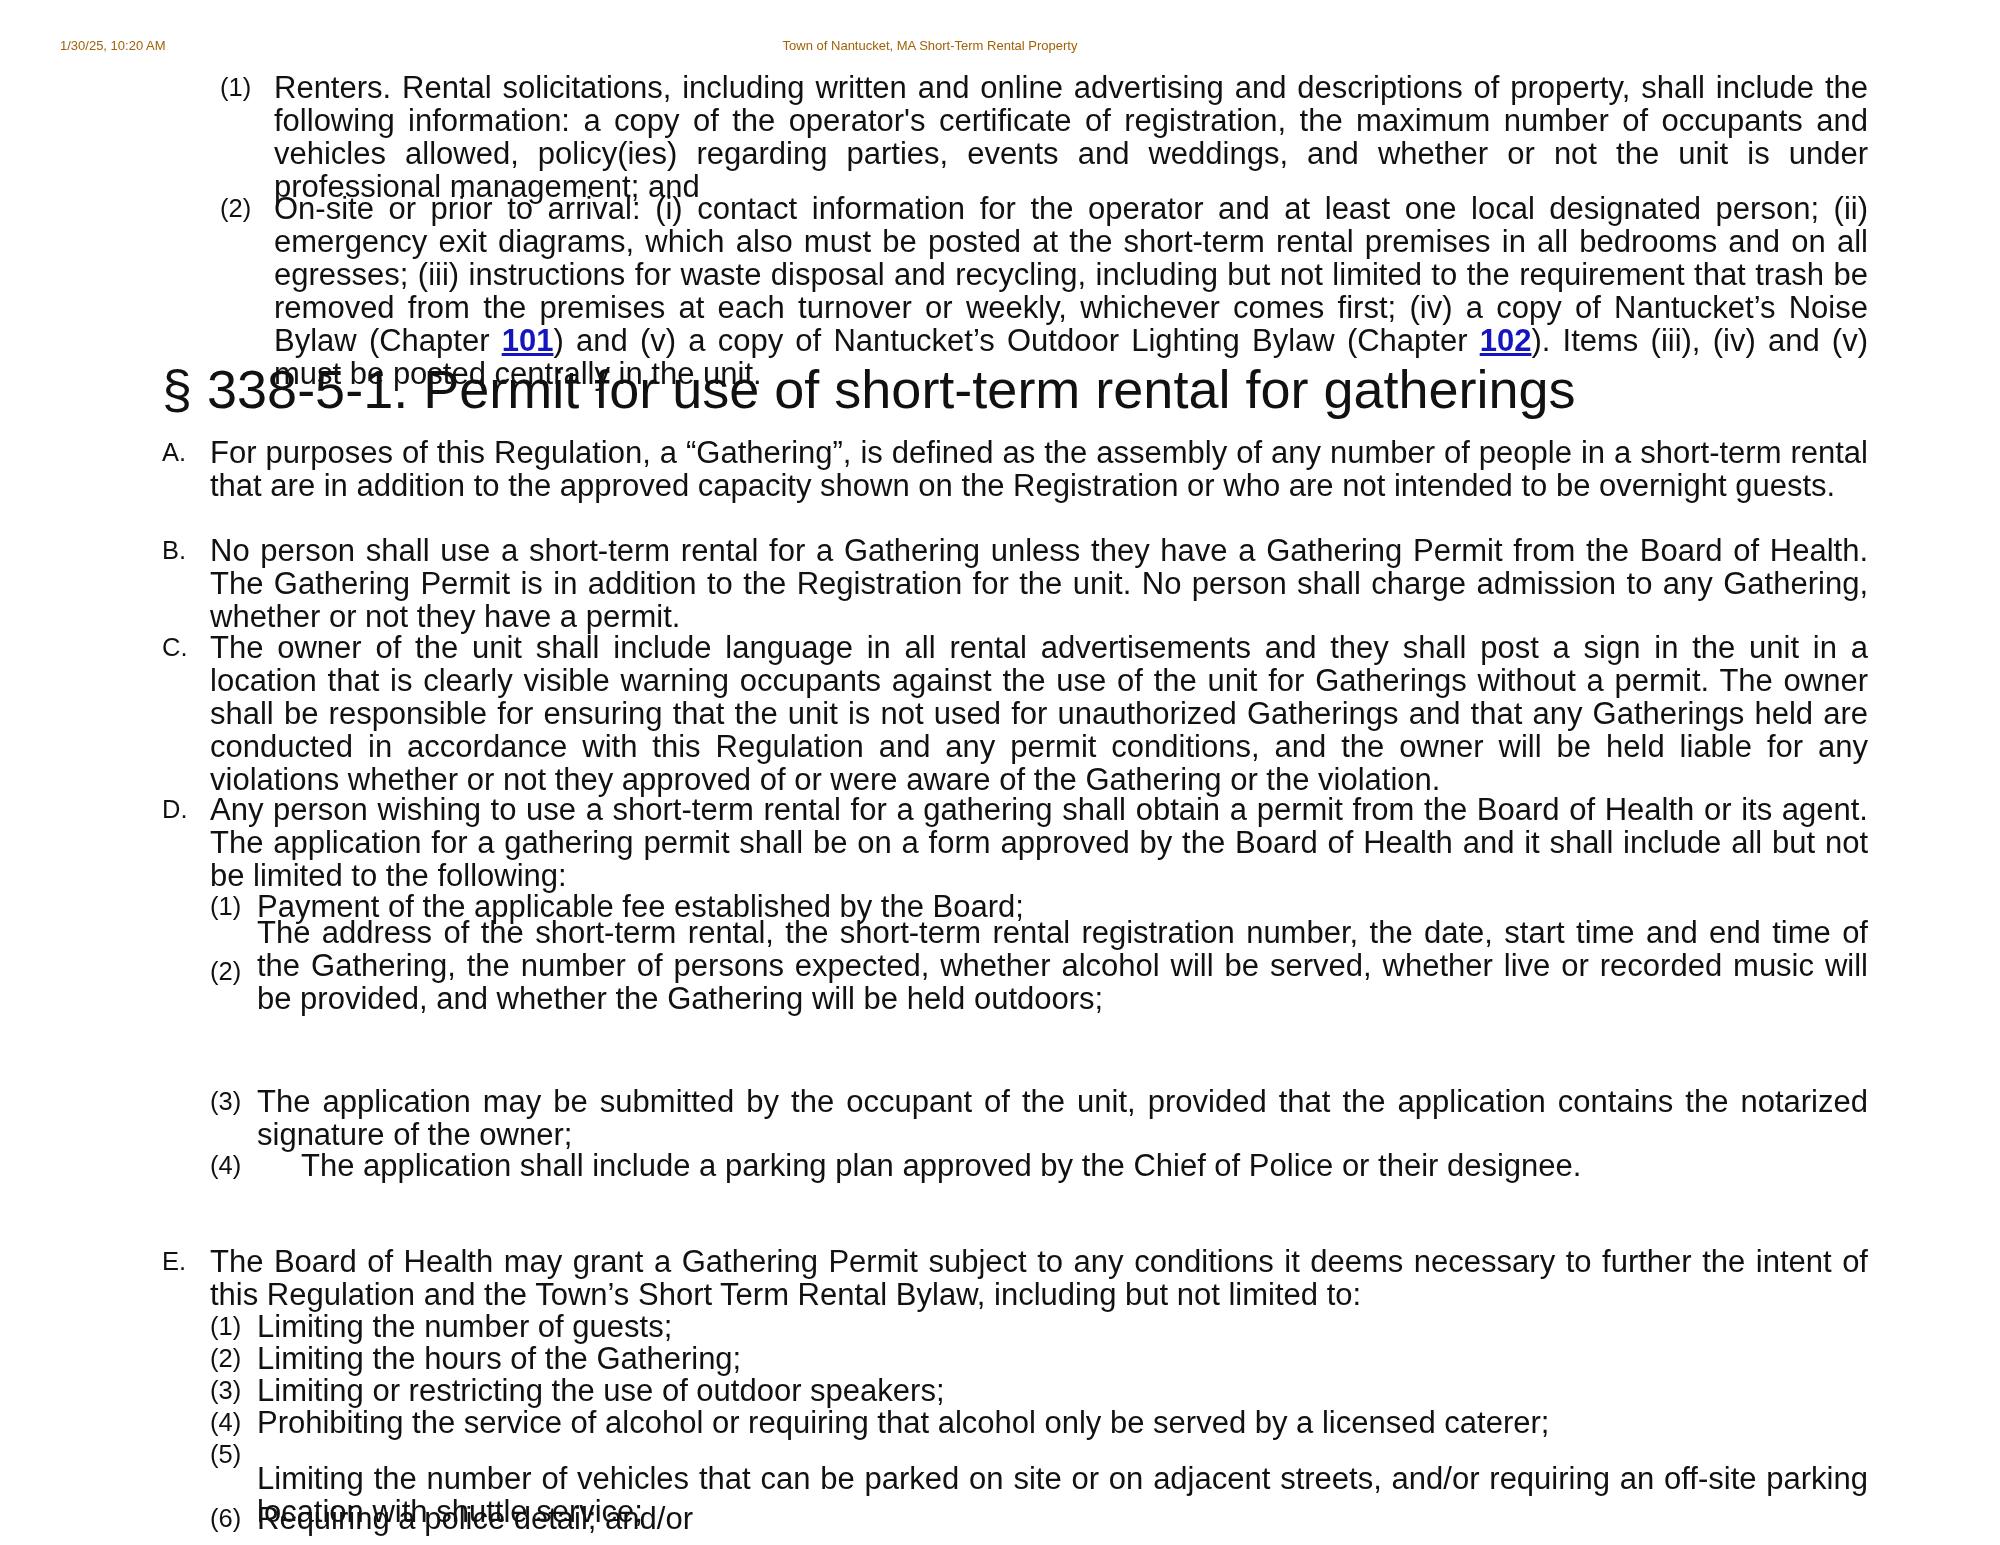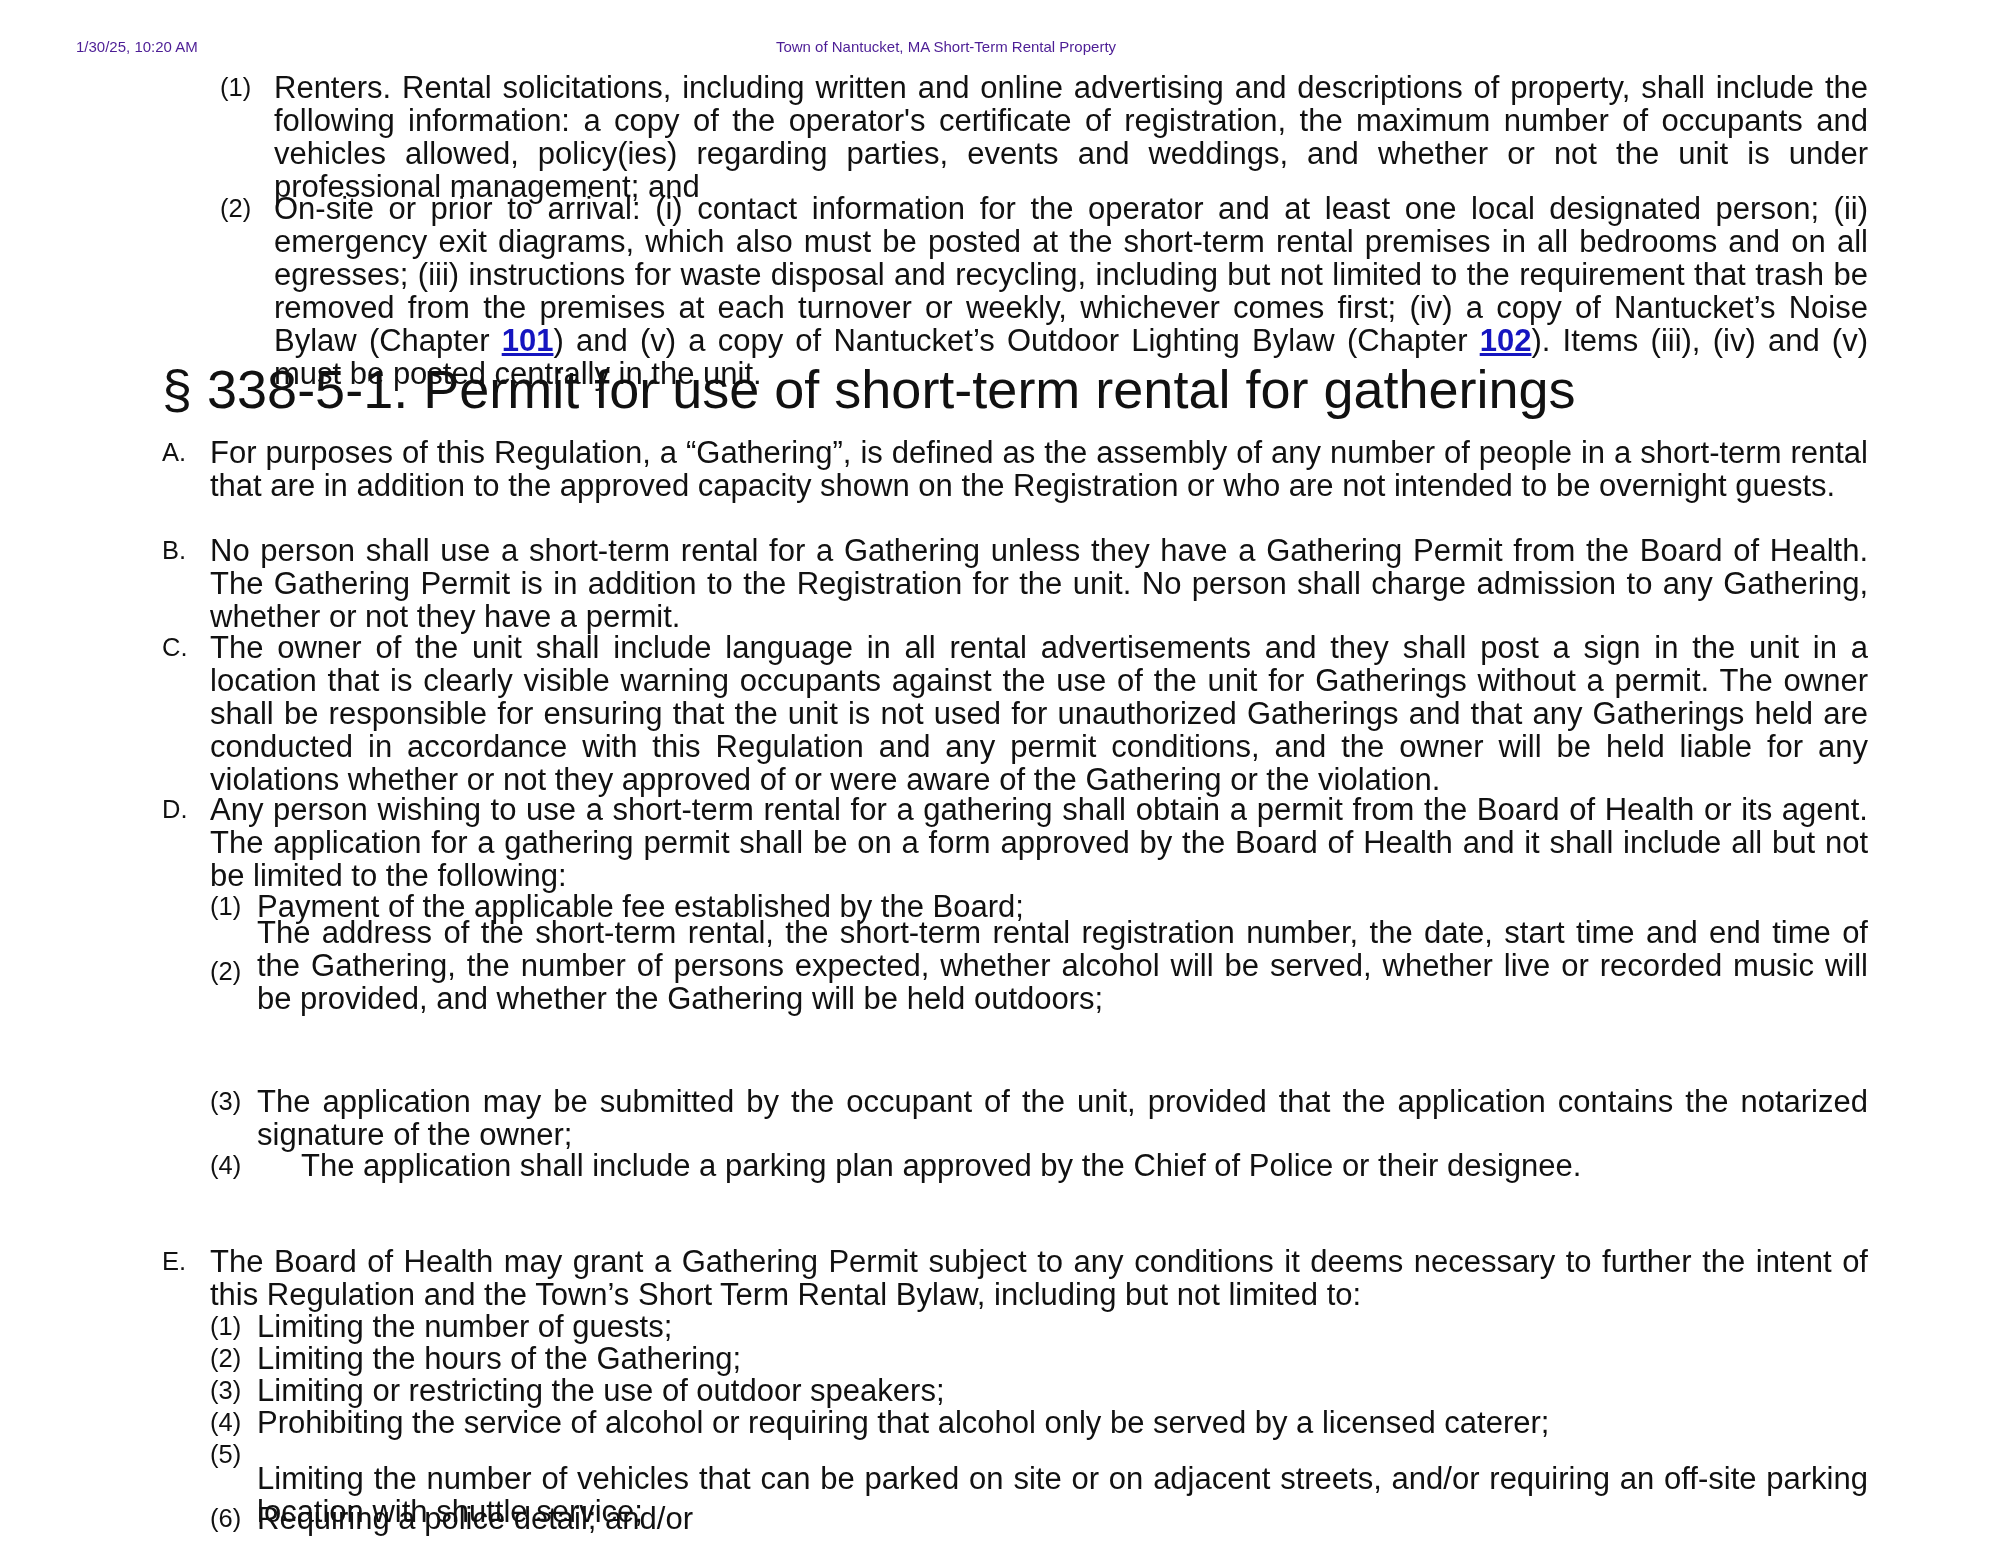--- a/index.html
+++ b/index.html
@@ -1,20 +1,20 @@
 <!DOCTYPE html>
 <html><head>
 <meta charset="utf-8">
 <style>
   html, body { margin: 0; padding: 0; background: #ffffff; }
   body {
     width: 2000px; height: 1545px; position: relative; overflow: hidden;
     font-family: "Liberation Sans", sans-serif; color: #111;
   }
-  .hdr { position: absolute; top: 38px; font-size: 15px; color: #4c1d95; margin-left: 16px; }
+  .hdr { position: absolute; top: 38px; font-size: 13px; color: #a16207; }
   .hdr-left { left: 60px; }
   .hdr-center { left: 0; width: 1860px; text-align: center; top: 38px; }
   .doc { position: absolute; left: 0; top: 0; width: 2000px; }
   .p { position: absolute; font-size: 31px; line-height: 33px; text-align: justify; text-align-last: left; }
   .num { position: absolute; font-size: 25.5px; line-height: 33px; }
   .heading { position: absolute; left: 162px; top: 364px; font-size: 54px; line-height: 50px; color: #111; }
   a.link { color: #1a0dab; font-weight: bold; text-decoration: underline; color: #1515c0; }
 </style>
 </head>
 <body>

